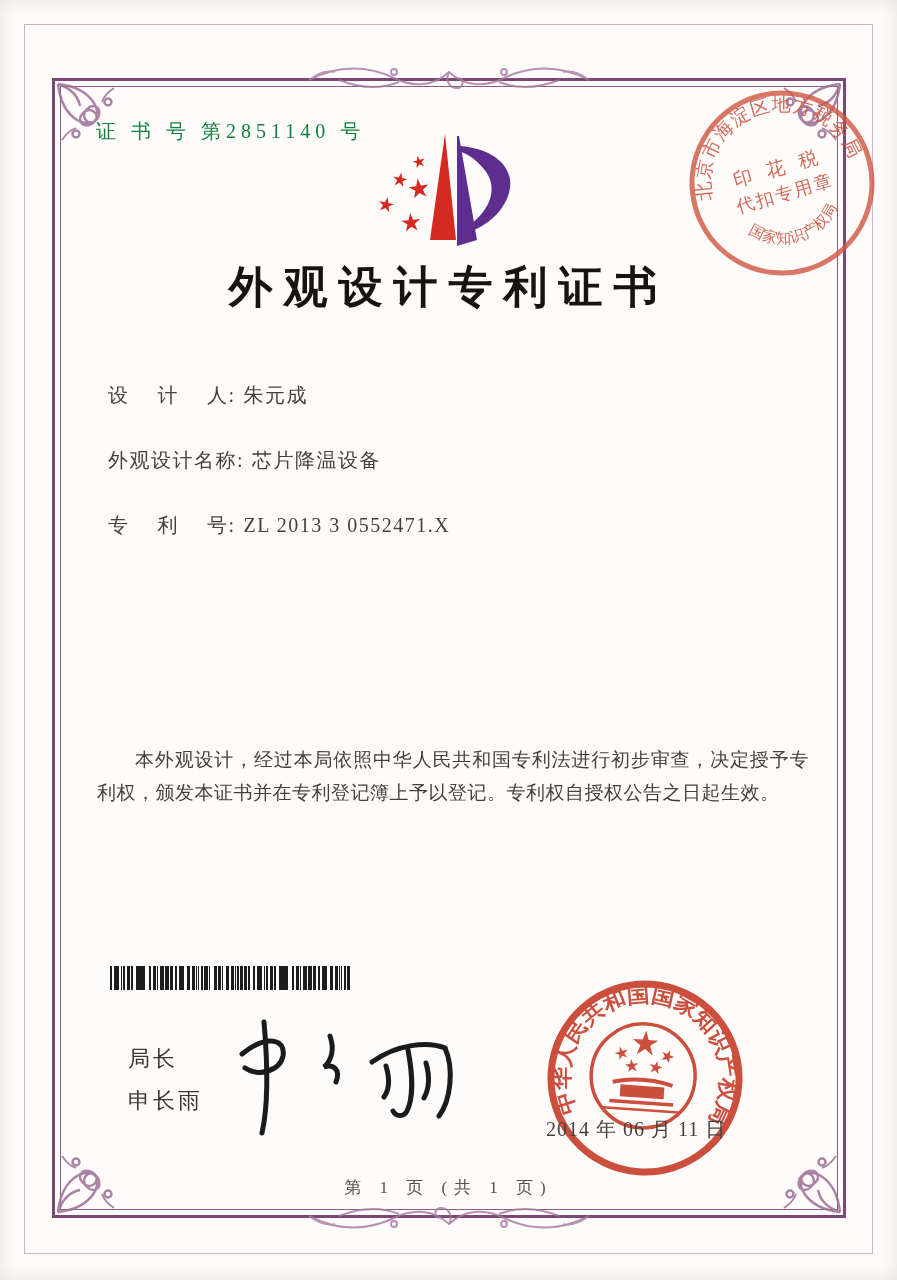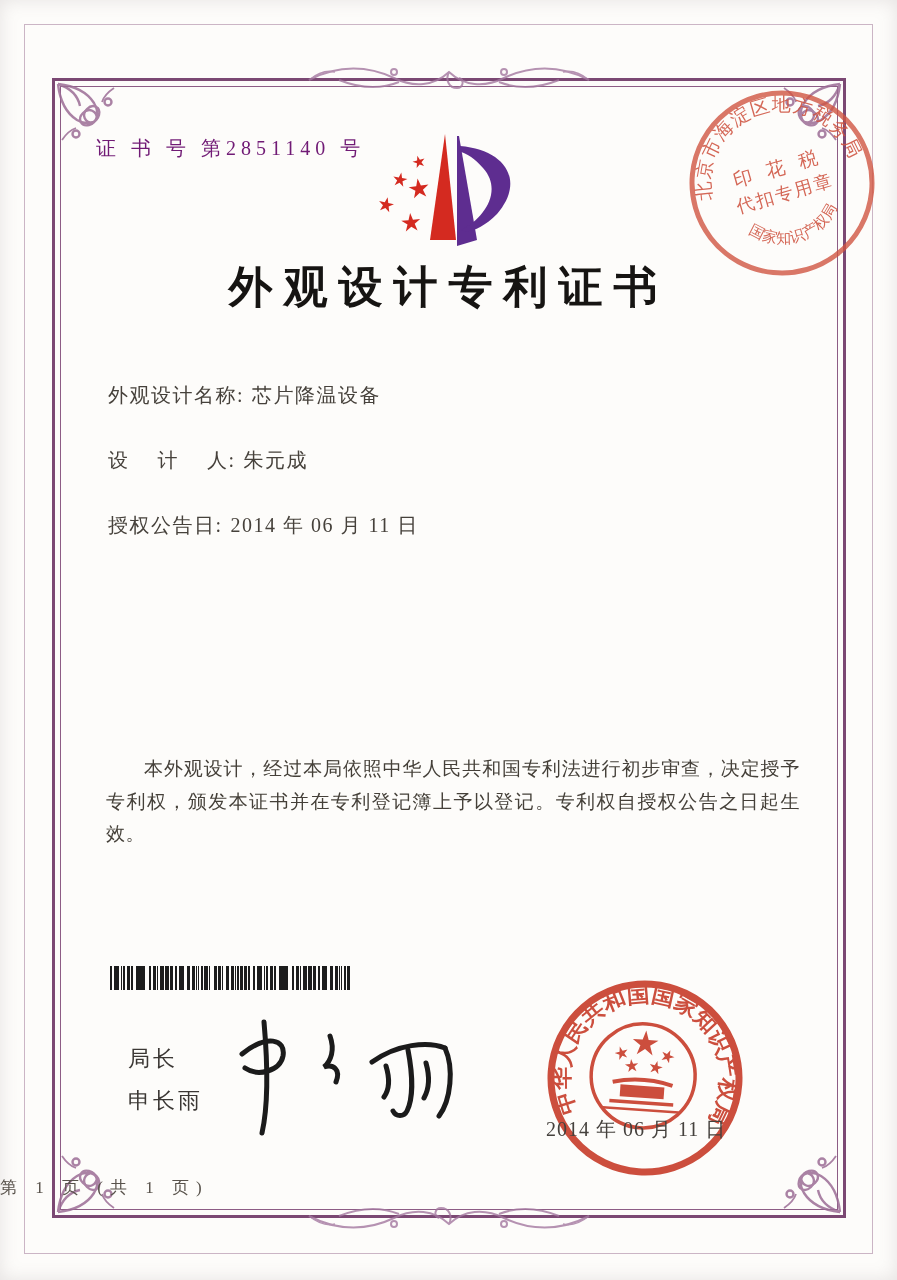--- a/index.html
+++ b/index.html
@@ -17,58 +17,58 @@
   .outer-frame { position:absolute; left:24px; top:24px; right:24px; bottom:26px;
     border:1.5px solid rgba(142,96,134,.45); }
   .main-frame { position:absolute; left:52px; top:78px; width:794px; height:1140px;
     border:3.5px solid #7b4873; }
   .main-frame-inner { position:absolute; left:5px; top:5px; right:5px; bottom:5px;
     border:1px solid #8d5c85; }
   .ornament { position:absolute; pointer-events:none; }
   .ornament svg { display:block; }
 
   
-  .cert-no { position:absolute; left:96px; top:118px; font-size:20px; letter-spacing:5px; color:#701a75;margin-top:17px; }
+  .cert-no { position:absolute; left:96px; top:118px; font-size:20px; letter-spacing:5px; color:#15803d; }
 
   .tax-stamp { position:absolute; left:683px; top:84px; width:198px; height:198px;
     transform:rotate(-16deg); opacity:.88; }
 
   .logo { position:absolute; left:357px; top:126px; width:182px; height:132px; }
 
   .title { position:absolute; left:0; right:0; top:258px; text-align:center;
     font-size:44px; font-weight:bold; letter-spacing:11px; color:#161412; }
 
   
   .fields { position:absolute; left:108px; top:382px; right:96px; }
   .field-row { height:65px; font-size:20px; color:#46413b; letter-spacing:1.5px; }
   .field-row .lbl { margin-right:8px; }
 
   
   .body-text { position:absolute; left:97px; top:744px; width:712px;
     font-size:19px; line-height:32.5px; color:#454039; text-align:justify; }
-  .body-text p { text-indent:2em; margin:9px; letter-spacing:.5px; }
+  .body-text p { text-indent:2em; margin:0; letter-spacing:.5px; }
 
   
   .barcode { position:absolute; left:110px; top:966px; width:240px; height:24px;
     background:
       repeating-linear-gradient(90deg,#1c1c1c 0 2px,transparent 2px 4px,#1c1c1c 4px 7px,transparent 7px 8px,#1c1c1c 8px 9px,transparent 9px 13px),
       repeating-linear-gradient(90deg,#1c1c1c 0 1px,transparent 1px 6px,#1c1c1c 6px 8px,transparent 8px 11px);
   }
 
   
   .sig-labels { position:absolute; left:104px; top:1038px; font-size:22px; color:#3b3734; letter-spacing:3px; line-height:42px;margin-left:24px; }
   .signature-svg { position:absolute; left:212px; top:1006px; }
 
   
   .big-seal { position:absolute; left:543px; top:976px; width:204px; height:204px;
     transform:rotate(4deg); opacity:.92; }
   .seal-date { position:absolute; left:546px; top:1116px; font-size:20px; color:#45413d; letter-spacing:1px; }
 
   
-  .footer { position:absolute; left:0; right:0; top:1176px; text-align:left;
+  .footer { position:absolute; left:0; right:0; top:1176px; text-align:center;
     font-size:17px; letter-spacing:7px; color:#58524b; }
 
   svg text { font-family:"Liberation Serif","DejaVu Serif",serif; }
 </style>
 </head>
 <body>
 
 <svg width="0" height="0" style="position:absolute" aria-hidden="true">
   <defs>
     <path id="star" d="M0,-10 L2.23,-3.07 L9.51,-3.09 L3.61,1.17 L5.88,8.09 L0,3.8 L-5.88,8.09 L-3.61,1.17 L-9.51,-3.09 L-2.23,-3.07 Z"></path>
@@ -162,27 +162,27 @@
       <polygon points="102,10 120,114 100,120 100,10"></polygon>
       <path d="M103,20 C150,24 168,56 140,88 C126,102 112,108 104,104 C128,92 146,64 126,42 C118,33 110,27 103,26 Z"></path>
     </g>
   </svg>
 </div>
 
 <div class="title">外观设计专利证书</div>
 
 <div class="fields">
   <div class="field-row">
+    <span class="lbl">设　 计　 人:</span><span>朱元成</span>
+  </div>
+  <div class="field-row">
     <span class="lbl">外观设计名称:</span><span>芯片降温设备</span>
   </div>
   <div class="field-row">
-    <span class="lbl">设　 计　 人:</span><span>朱元成</span>
-  </div>
-  <div class="field-row">
-    <span class="lbl">授权公告日:</span><span>2014 年 06 月 11 日</span>
+    <span class="lbl">专　 利　 号:</span><span>ZL 2013 3 0552471.X</span>
   </div>
 </div>
 
 <div class="body-text">
   <p>本外观设计，经过本局依照中华人民共和国专利法进行初步审查，决定授予专利权，颁发本证书并在专利登记簿上予以登记。专利权自授权公告之日起生效。</p>
 </div>
 
 <div class="barcode"></div>
 
 <div class="sig-labels">

